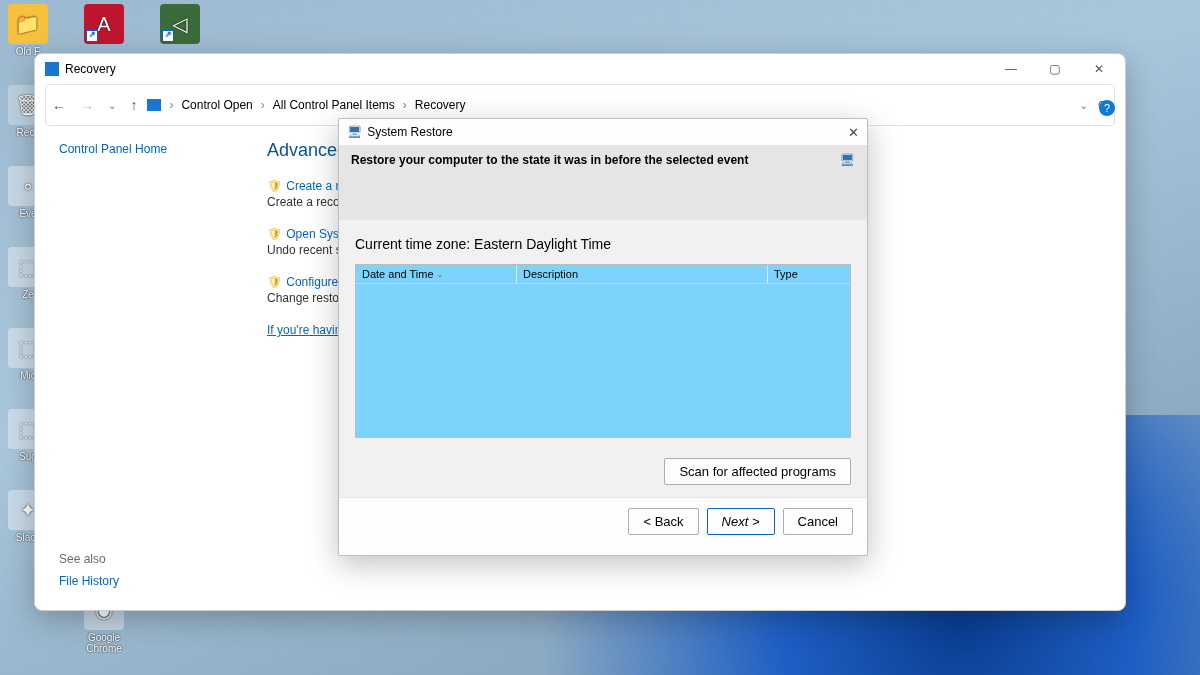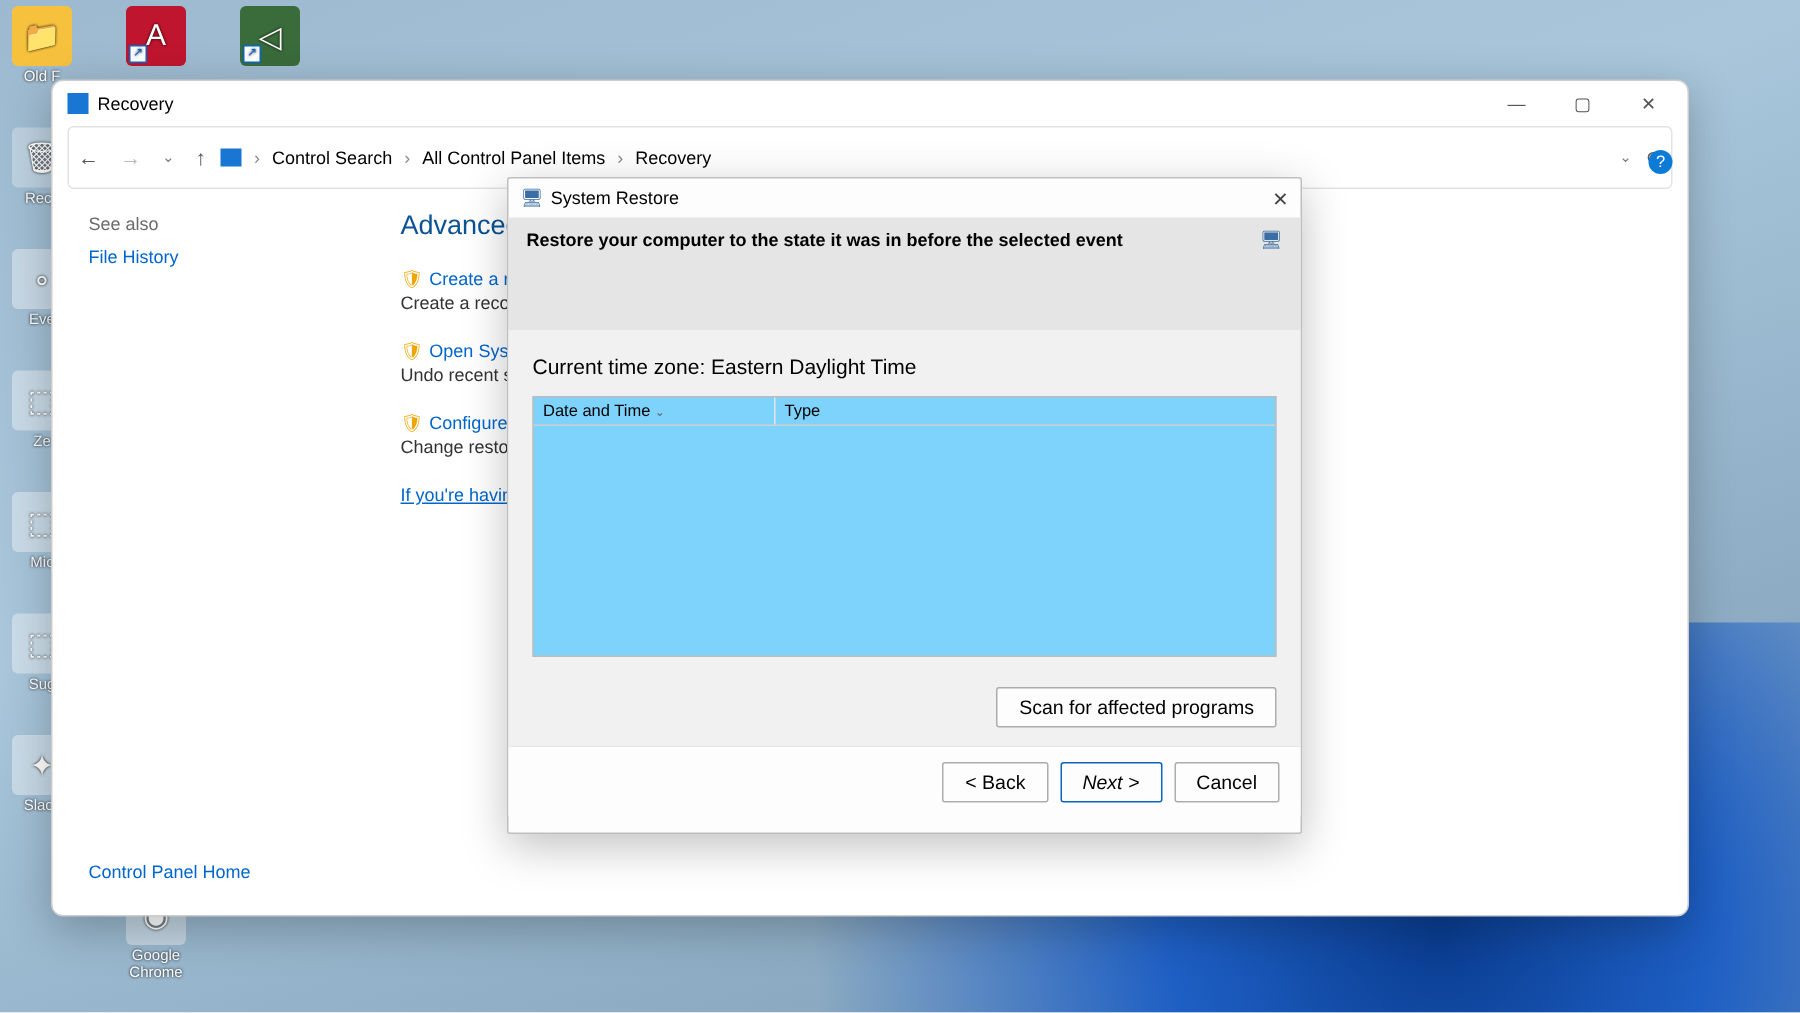--- a/index.html
+++ b/index.html
@@ -113,40 +113,40 @@
     <div class="navbar">
       <div class="nav-arrows">
         <span class="nav-arrow">←</span>
         <span class="nav-arrow" style="color:#bbb">→</span>
         <span class="chev">⌄</span>
         <span class="up-arrow">↑</span>
       </div>
       <div class="addressbar">
         <span class="winicon" style="width:14px;height:12px"></span>
         <span class="crumb-sep">›</span>
-        <span class="crumb">Control Search</span>
+        <span class="crumb">Control Open</span>
         <span class="crumb-sep">›</span>
         <span class="crumb">All Control Panel Items</span>
         <span class="crumb-sep">›</span>
         <span class="crumb">Recovery</span>
       </div>
       <span class="chev">⌄</span>
       <span class="refresh">⟳</span>
     </div>
 
     <div class="help-badge">?</div>
 
     <div class="content">
       <div class="sidebar">
         <div>
+          <a href="#">Control Panel Home</a>
+        </div>
+        <div>
           <div class="see-also">See also</div>
           <a href="#">File History</a>
-        </div>
-        <div>
-          <a href="#">Control Panel Home</a>
         </div>
       </div>
 
       <div class="main">
         <div class="h1">Advanced reco</div>
 
         <div class="tool-item">
           <span class="tool-link">
               <span class="shield">🛡</span>
               <span>Create a recove</span>
@@ -186,20 +186,21 @@
       <span class="dlg-icon">🖥</span>
     </div>
     <div class="dlg-body">
       <div class="tz">Current time zone: Eastern Daylight Time</div>
       <div class="grid">
         <div class="grid-head">
           <div class="gh gh1">
               <span>Date and Time</span>
               <span style="font-size:8px;color:#666">⌄</span>
             </div>
+          <div class="gh gh2">Description</div>
           <div class="gh gh3">Type</div>
         </div>
       </div>
       <div class="scan-row">
         <button class="btn">Scan for affected programs</button>
       </div>
     </div>
     <div class="dlg-footer">
       <button class="btn">&lt; Back</button>
       <button class="btn default">Next &gt;</button>

